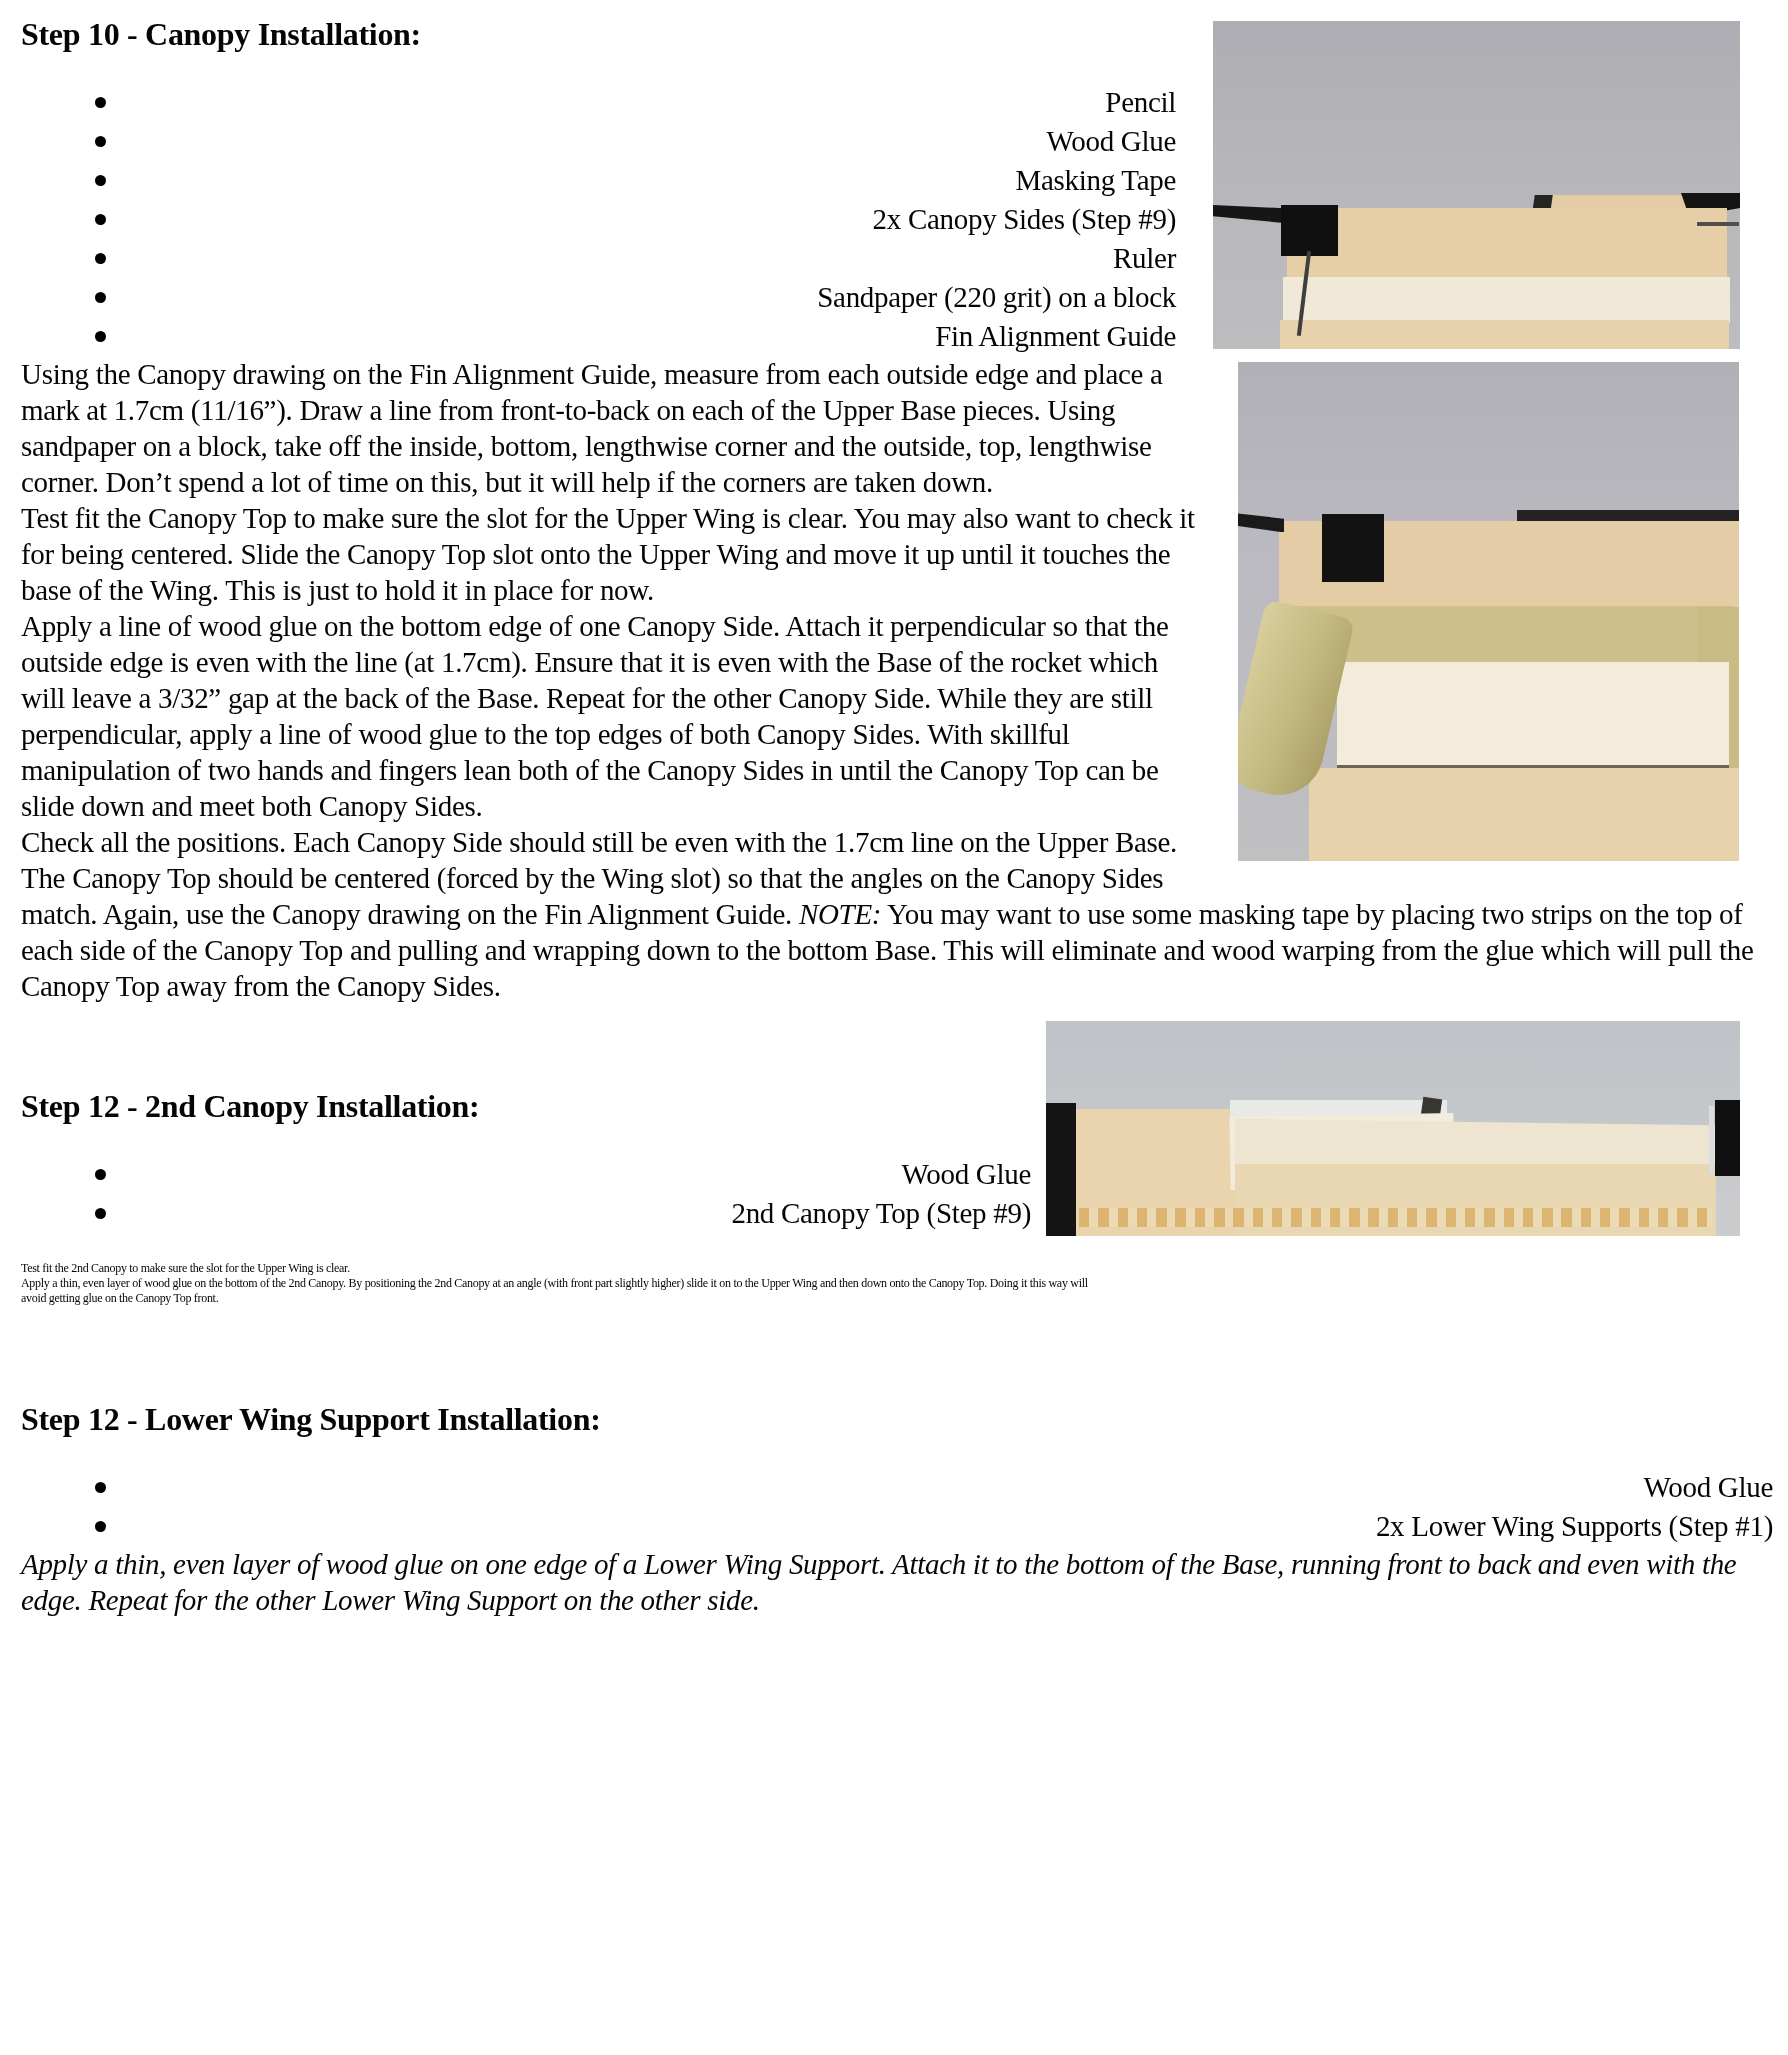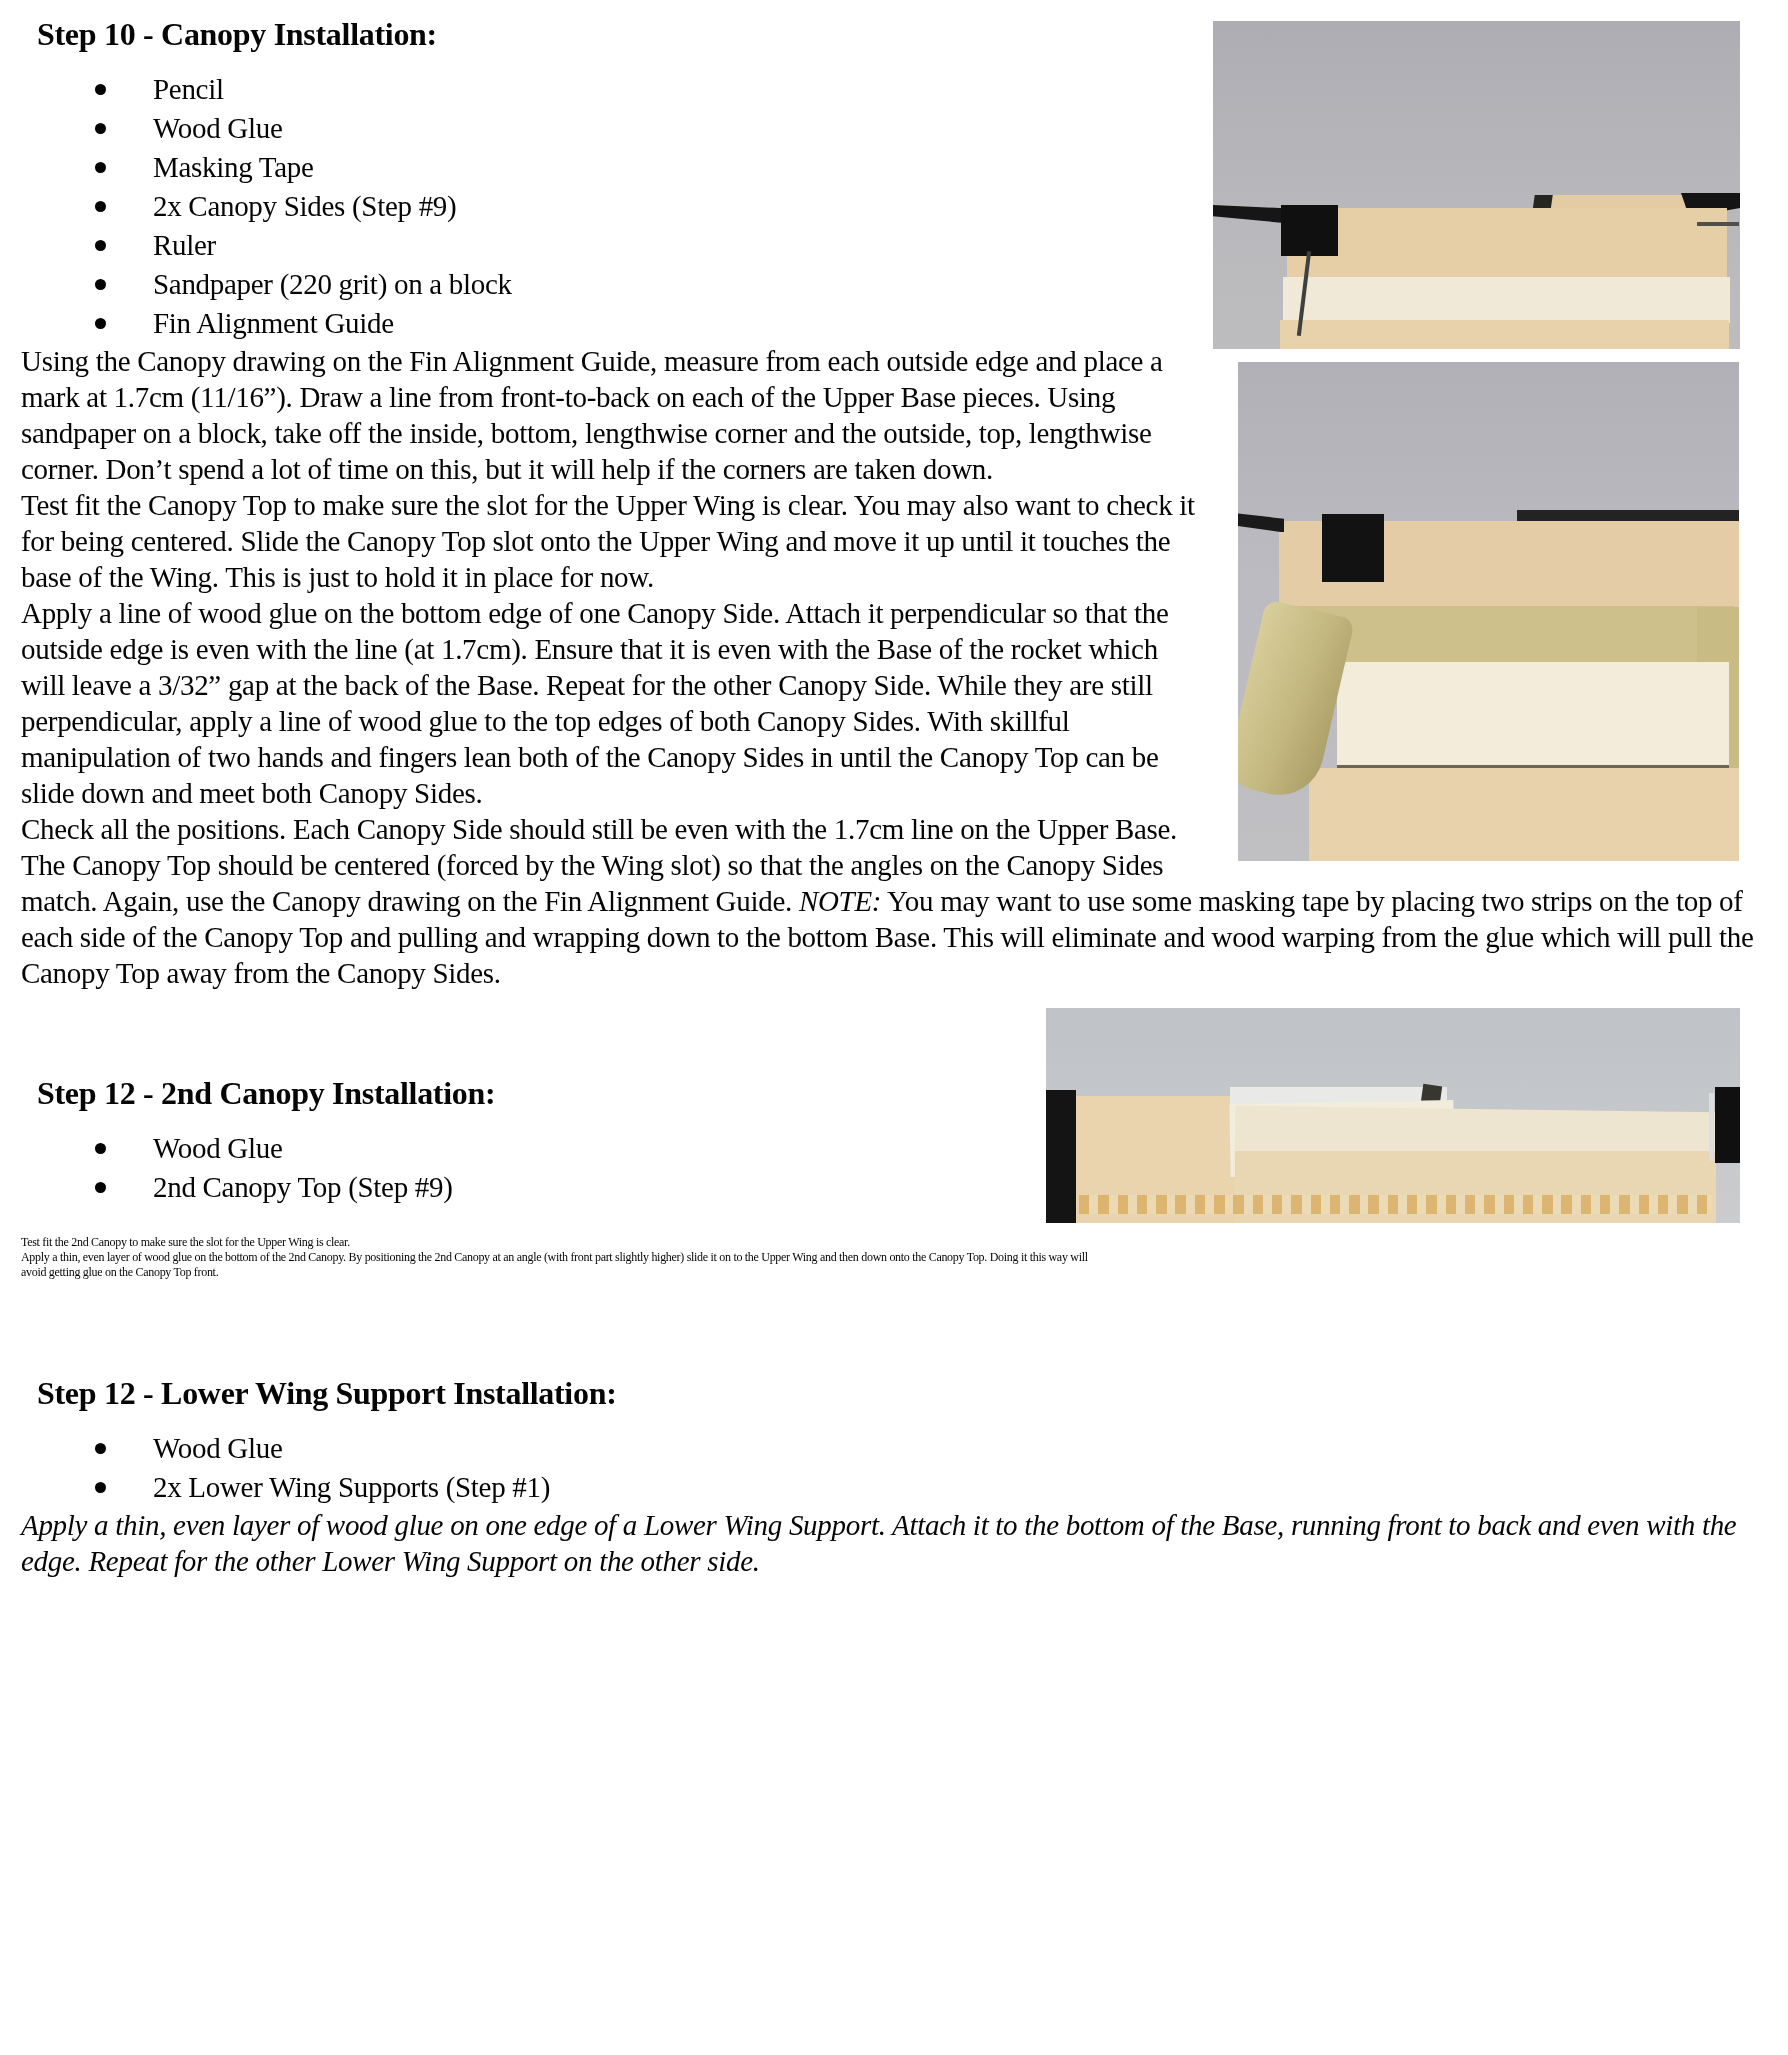--- a/index.html
+++ b/index.html
@@ -8,27 +8,27 @@
     width:1788px;height:2056px;
     box-sizing:border-box;
     padding:0 15px 0 21px;
     background:#ffffff;
     overflow:hidden;
     font-family:"Liberation Serif","DejaVu Serif",serif;
     color:#050505;
     letter-spacing:-0.3px;
   }
   .step-heading{
-    font-size:32px;line-height:39px;font-weight:bold;margin:16px;
+    font-size:32px;line-height:39px;font-weight:bold;margin:0;
   }
   .h1{margin-top:15px;}
   .h2{margin-top:83px;}
   .h3{margin-top:94px;}
   ul.materials{
-    list-style:none;margin:2px 0 0 0;padding:0;
+    list-style:none;margin:29px 0 0 0;padding:0;text-align:right;
   }
   ul.materials li{
     position:relative;
     padding-left:132px;
     font-size:29px;line-height:39px;
   }
   ul.materials li::before{
     content:"";
     position:absolute;left:74px;top:14px;
     width:11px;height:11px;border-radius:50%;

